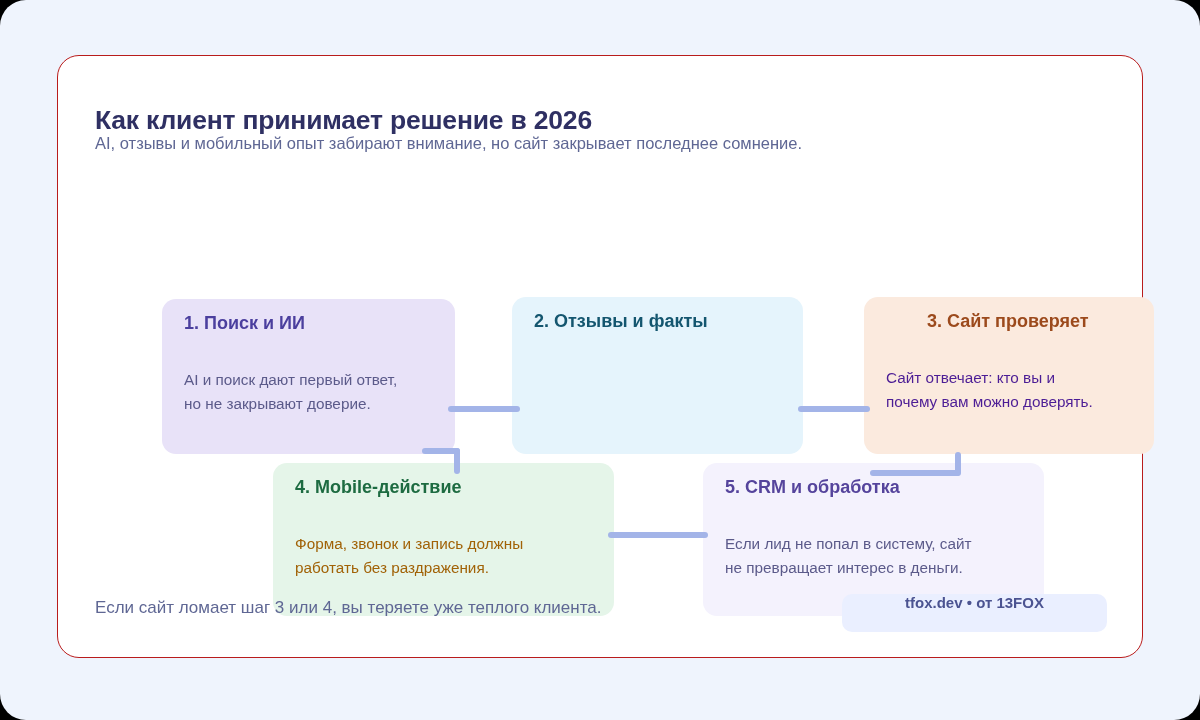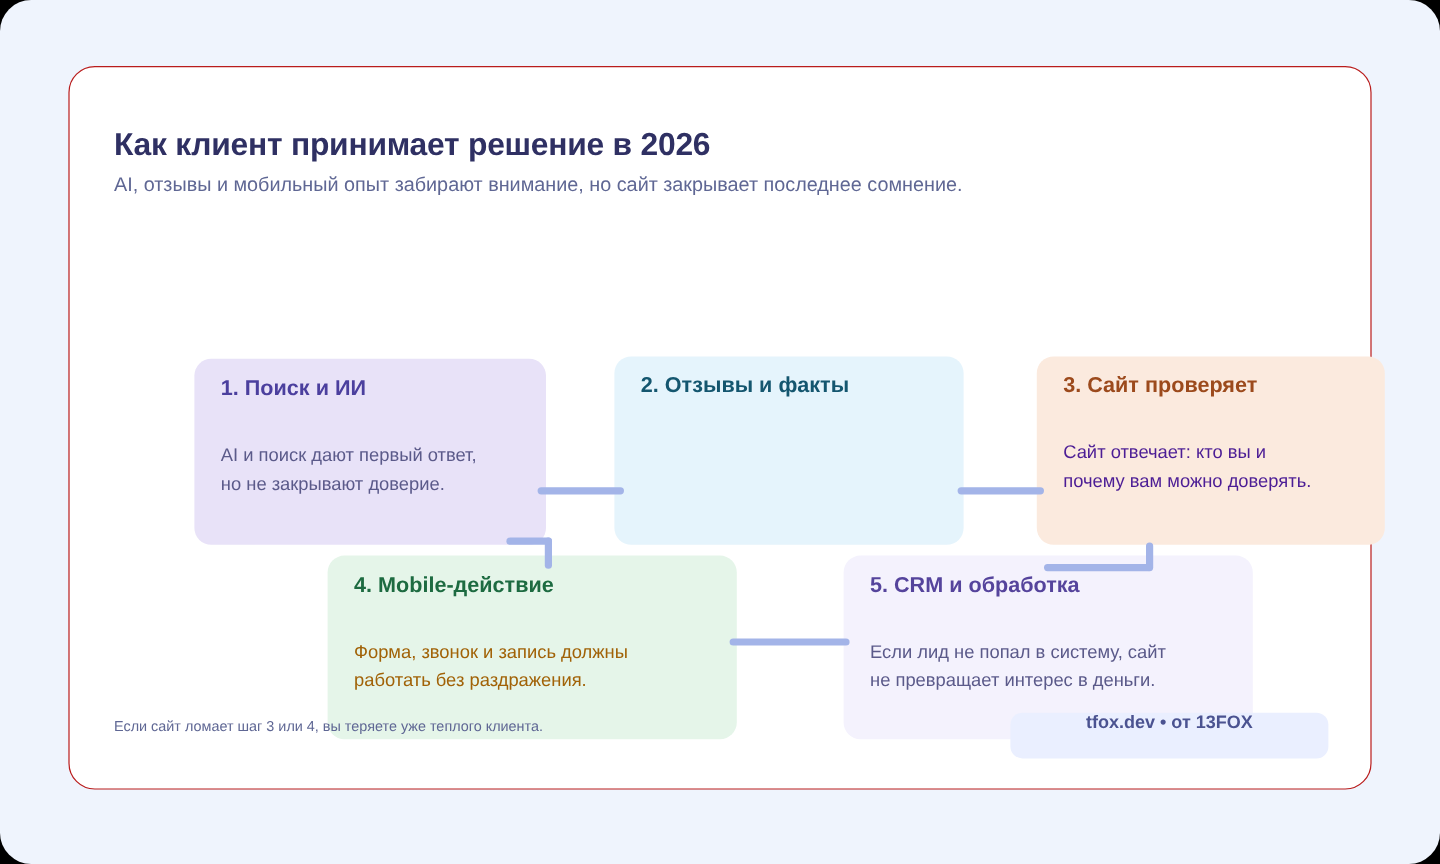--- a/index.html
+++ b/index.html
@@ -38,21 +38,21 @@
     top: 49px;
     font-size: 26.5px;
     font-weight: bold;
     color: #2f3063;
     letter-spacing: -0.2px;
     white-space: nowrap;
   }
   #subtitle {
     position: absolute;
     left: 37px;
-    top: 89px;
+    top: 78px;
     font-size: 16.5px;
     color: #5f6794;
     white-space: nowrap;
   }
   .card {
     position: absolute;
     border-radius: 14px;
     box-sizing: border-box;
   }
   .card-title {
@@ -96,21 +96,21 @@
   
   #conn-4-5 { left: 550px; top: 476px; width: 100px; }
   
   #conn-5-v { left: 897px; top: 396px; height: 24px; }
   #conn-5-h { left: 812px; top: 414px; width: 90px; }
 
   #footnote {
     position: absolute;
     left: 37px;
     top: 542px;
-    font-size: 12px;
+    font-size: 17px;
     color: #5f6794;
     white-space: nowrap;
   }
   #badge {
     position: absolute;
     left: 784px;
     top: 538px;
     width: 265px;
     height: 38px;
     background: #eaefff;
@@ -139,21 +139,21 @@
       <div class="card-title" style="color: rgb(75, 63, 158);">1. Поиск и ИИ</div>
       <div class="card-body" style="color: rgb(91, 90, 138);">AI и поиск дают первый ответ,
 но не закрывают доверие.</div>
     </div>
 
     <div class="card" id="card-2" style="background: rgb(229, 244, 252);">
       <div class="card-title" style="color: rgb(20, 86, 111);">2. Отзывы и факты</div>
     </div>
 
     <div class="card" id="card-3" style="background: rgb(251, 234, 222);">
-      <div class="card-title" style="color: rgb(156, 74, 28);">3. Сайт проверяет</div>
+      <div class="card-title" style="color: rgb(156, 74, 28); margin-left: 41px;">3. Сайт проверяет</div>
       <div class="card-body" style="color: #4c1d95;">Сайт отвечает: кто вы и
 почему вам можно доверять.</div>
     </div>
 
     <div class="card" id="card-4" style="background: rgb(229, 245, 233);">
       <div class="card-title" style="color: rgb(29, 107, 65);">4. Mobile-действие</div>
       <div class="card-body" style="color: #a16207;">Форма, звонок и запись должны
 работать без раздражения.</div>
     </div>
 

